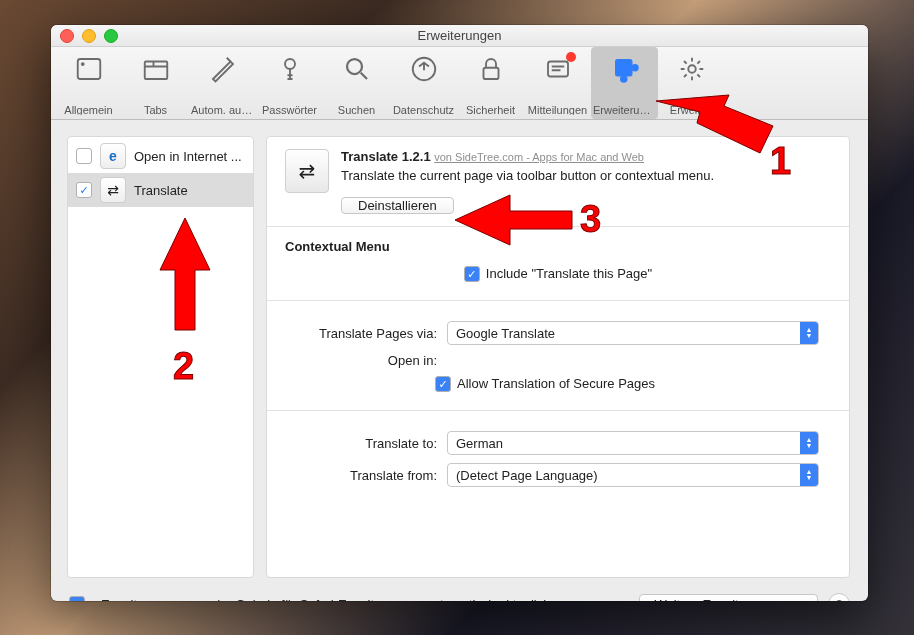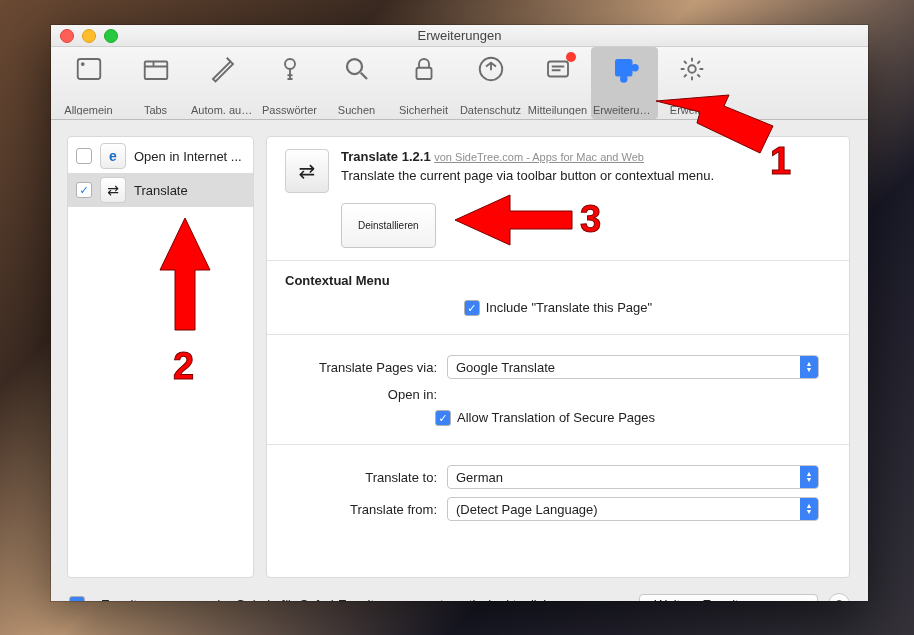--- a/index.html
+++ b/index.html
@@ -1,17 +1,17 @@
 <!DOCTYPE html>
 <html><head>
 <meta charset="utf-8">
 <style>
 html,body{margin:0;padding:0;width:914px;height:635px;font-family:-apple-system,"Helvetica Neue",Arial,sans-serif;font-size:13px;color:#222;}
 body{background:linear-gradient(135deg,#6b4a33 0%,#3c2b22 25%,#c7a07b 45%,#1a1a28 70%,#35323a 100%);position:relative;overflow:hidden;}
-.window{position:absolute;left:51px;top:25px;width:817px;height:576px;background:#ececec;border-radius:0;box-shadow:0 18px 50px rgba(0,0,0,.55),0 0 0 1px rgba(0,0,0,.18);overflow:hidden;}
+.window{position:absolute;left:51px;top:25px;width:817px;height:576px;background:#ececec;border-radius:6px;box-shadow:0 18px 50px rgba(0,0,0,.55),0 0 0 1px rgba(0,0,0,.18);overflow:hidden;}
 .titlebar{height:21px;background:linear-gradient(#f6f6f6,#e8e8e8);border-bottom:1px solid #d0d0d0;display:flex;align-items:center;position:relative;}
 .traffic{display:flex;gap:8px;margin-left:9px;}
 .dot{width:12px;height:12px;border-radius:50%;}
 .dot.r{background:#ff5f57;border:0.5px solid #e14038;}
 .dot.y{background:#ffbd2e;border:0.5px solid #e1a116;}
 .dot.g{background:#28c840;border:0.5px solid #1bad2e;}
 .titlebar .title{position:absolute;left:0;right:0;text-align:center;font-size:13px;color:#444;}
 .toolbar{height:72px;background:linear-gradient(#f6f6f6,#e8e8e8);border-bottom:1px solid #bdbdbd;display:flex;padding:0 4px;}
 .tb-item{width:67px;display:flex;flex-direction:column;align-items:center;justify-content:flex-end;padding:6px 0 4px;gap:20px;border-radius:4px;}
 .tb-item .lbl{font-size:11px;color:#555;white-space:nowrap;max-width:63px;overflow:hidden;text-overflow:ellipsis;}
@@ -28,21 +28,21 @@
 .ext-icon{width:24px;height:24px;border:1px solid #cfcfcf;border-radius:4px;background:linear-gradient(#fff,#eee);display:flex;align-items:center;justify-content:center;font-size:14px;}
 .ext-name{font-size:13px;overflow:hidden;white-space:nowrap;text-overflow:ellipsis;flex:1}
 .detail{flex:1;background:#fff;border:1px solid #d9d9d9;border-radius:4px;display:flex;flex-direction:column;}
 .dsection{padding:12px 18px;border-bottom:1px solid #e2e2e2;}
 .dsection:last-child{border-bottom:none;}
 .header-row{display:flex;gap:12px;align-items:flex-start;}
 .app-icon{width:42px;height:42px;border:1px solid #cfcfcf;border-radius:4px;background:linear-gradient(#fff,#e8e8e8);display:flex;align-items:center;justify-content:center;font-size:20px;flex-shrink:0;}
 .ext-title{font-weight:bold;}
 .ext-vendor{font-size:11px;color:#8f8f8f;text-decoration:underline;}
 .ext-desc{font-size:13px;margin-top:4px;}
-.mac-btn{display:inline-block;margin-top:20px;font-size:10px;padding:16px 16px;border:1px solid #c7c7c7;border-radius:4px;background:linear-gradient(#fff,#f3f3f3);cursor:pointer;}
+.mac-btn{display:inline-block;margin-top:14px;font-size:13px;padding:0 16px;border:1px solid #c7c7c7;border-radius:4px;background:linear-gradient(#fff,#f3f3f3);cursor:pointer;}
 .section-title{font-weight:bold;margin-bottom:12px;}
 .form-row{display:flex;align-items:center;margin:8px 12px;}
 .form-label{width:140px;text-align:right;padding-right:10px;font-size:13px;}
 .mac-select{flex:1;height:22px;border:1px solid #c7c7c7;border-radius:4px;background:#fff;font-size:13px;padding-left:8px;display:flex;align-items:center;position:relative;}
 .mac-select .chev{position:absolute;right:0;top:0;width:18px;height:100%;background:#3b82f6;border-radius:0 3px 3px 0;display:flex;flex-direction:column;align-items:center;justify-content:center;color:#fff;font-size:7px;line-height:6px;}
 .chk{width:14px;height:14px;border:1px solid #b0b0b0;border-radius:3px;background:#3b82f6;color:#fff;display:inline-flex;align-items:center;justify-content:center;font-size:11px;margin-right:6px;vertical-align:middle;}
 .center{display:flex;justify-content:center;margin:6px 0;}
 .footer{height:40px;border-top:0px;display:flex;align-items:center;padding:0 18px;gap:10px;}
 .footer .chk{flex-shrink:0;}
 .footer-btn{margin-left:auto;font-size:13px;padding:2px 14px;border:1px solid #c7c7c7;border-radius:4px;background:linear-gradient(#fff,#f3f3f3);}
@@ -107,34 +107,34 @@
           <svg viewBox="0 0 24 24">
             <circle cx="10" cy="10" r="6" fill="none" stroke="currentColor" stroke-width="1.8"></circle>
             <path d="M15 15l5 5" stroke="currentColor" stroke-width="1.8"></path>
           </svg>
         </div>
         <div class="lbl">Suchen</div>
       </div>
       <div class="tb-item">
         <div class="tb-icon">
           <svg viewBox="0 0 24 24">
+            <circle cx="12" cy="12" r="9" fill="none" stroke="currentColor" stroke-width="1.5"></circle>
+            <path d="M12 7v6M8 10l4-3 4 3" stroke="currentColor" stroke-width="1.5" fill="none"></path>
+          </svg>
+        </div>
+        <div class="lbl">Datenschutz</div>
+      </div>
+      <div class="tb-item">
+        <div class="tb-icon">
+          <svg viewBox="0 0 24 24">
             <rect x="6" y="11" width="12" height="9" rx="1.5" fill="none" stroke="currentColor" stroke-width="1.5"></rect>
             <path d="M8 11V8a4 4 0 018 0v3" fill="none" stroke="currentColor" stroke-width="1.5"></path>
           </svg>
         </div>
         <div class="lbl">Sicherheit</div>
-      </div>
-      <div class="tb-item">
-        <div class="tb-icon">
-          <svg viewBox="0 0 24 24">
-            <circle cx="12" cy="12" r="9" fill="none" stroke="currentColor" stroke-width="1.5"></circle>
-            <path d="M12 7v6M8 10l4-3 4 3" stroke="currentColor" stroke-width="1.5" fill="none"></path>
-          </svg>
-        </div>
-        <div class="lbl">Datenschutz</div>
       </div>
       <div class="tb-item">
         <div class="tb-icon">
           <svg viewBox="0 0 24 24">
             <rect x="4" y="6" width="16" height="12" rx="2" fill="none" stroke="currentColor" stroke-width="1.5"></rect>
             <path d="M7 10h10M7 13h7" stroke="currentColor" stroke-width="1.5"></path>
           </svg>
           <span class="reddot"></span>
         </div>
         <div class="lbl">Mitteilungen</div>

